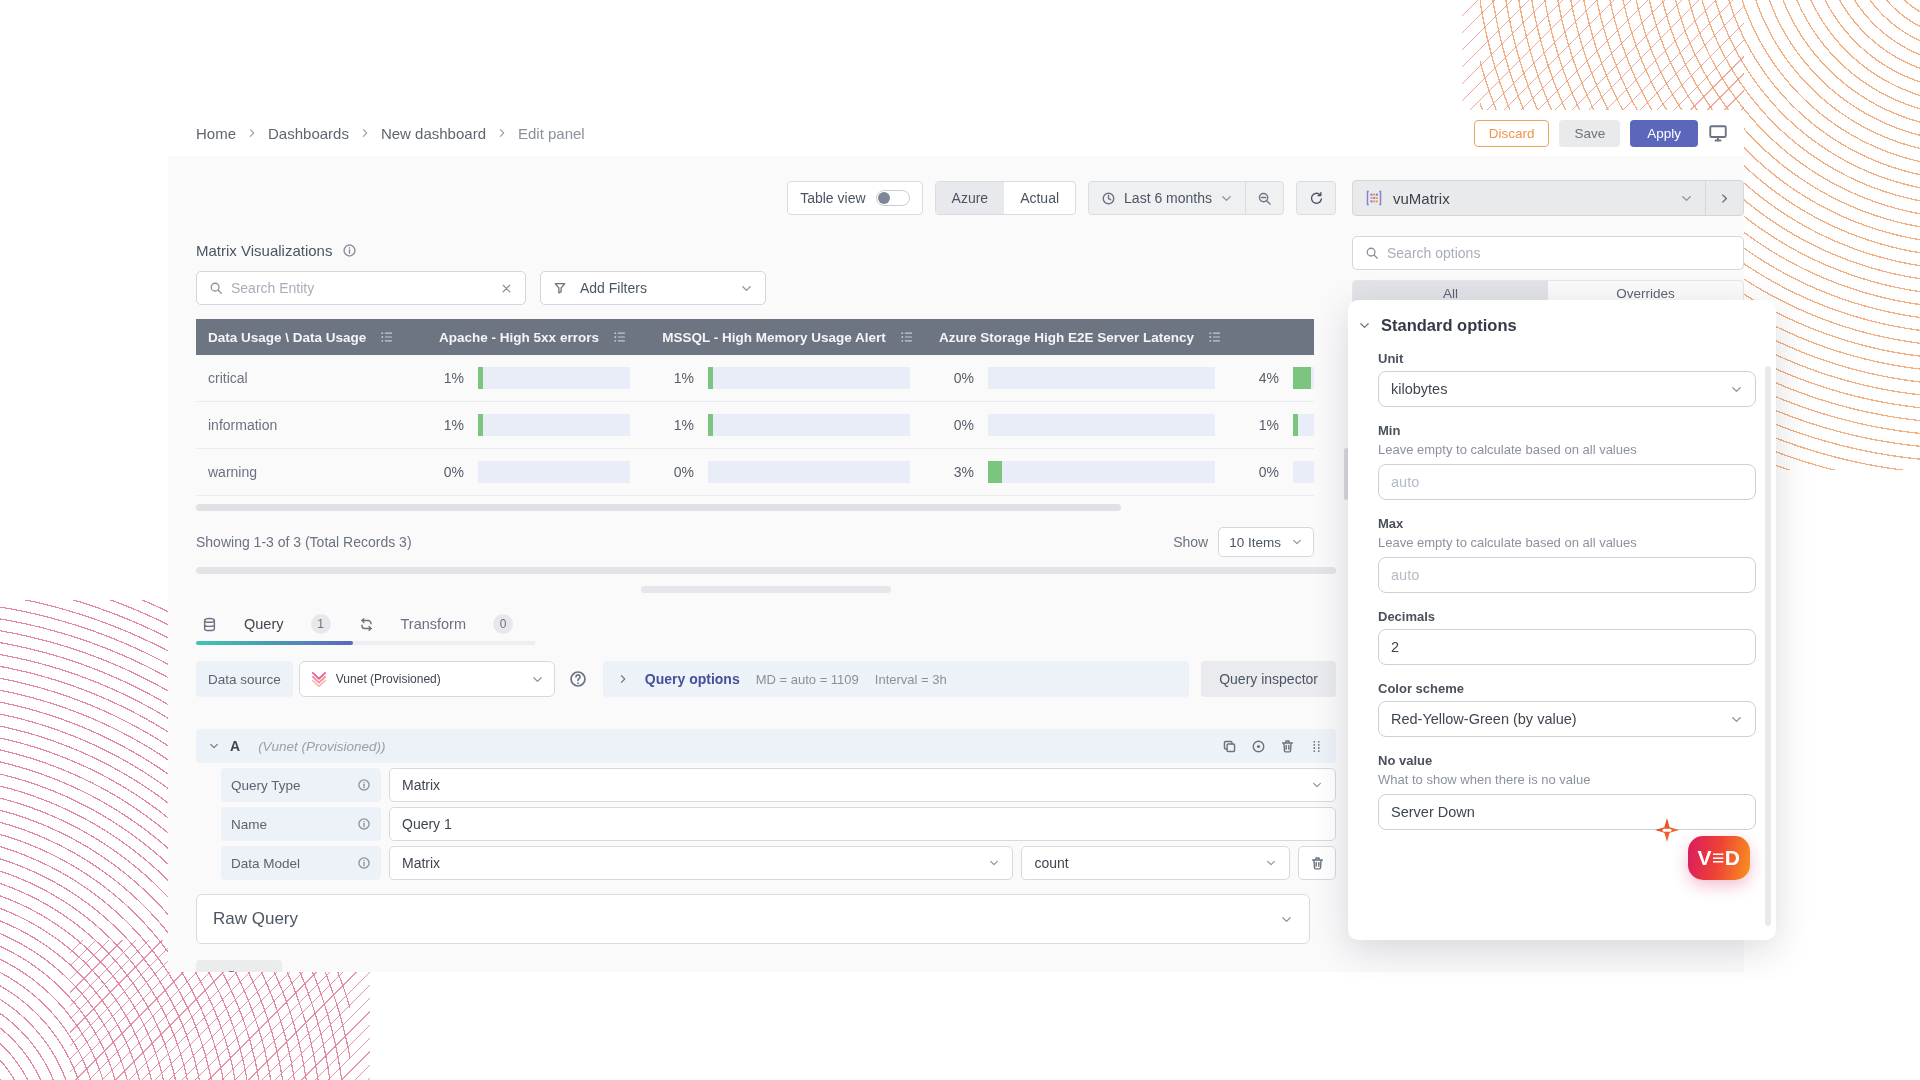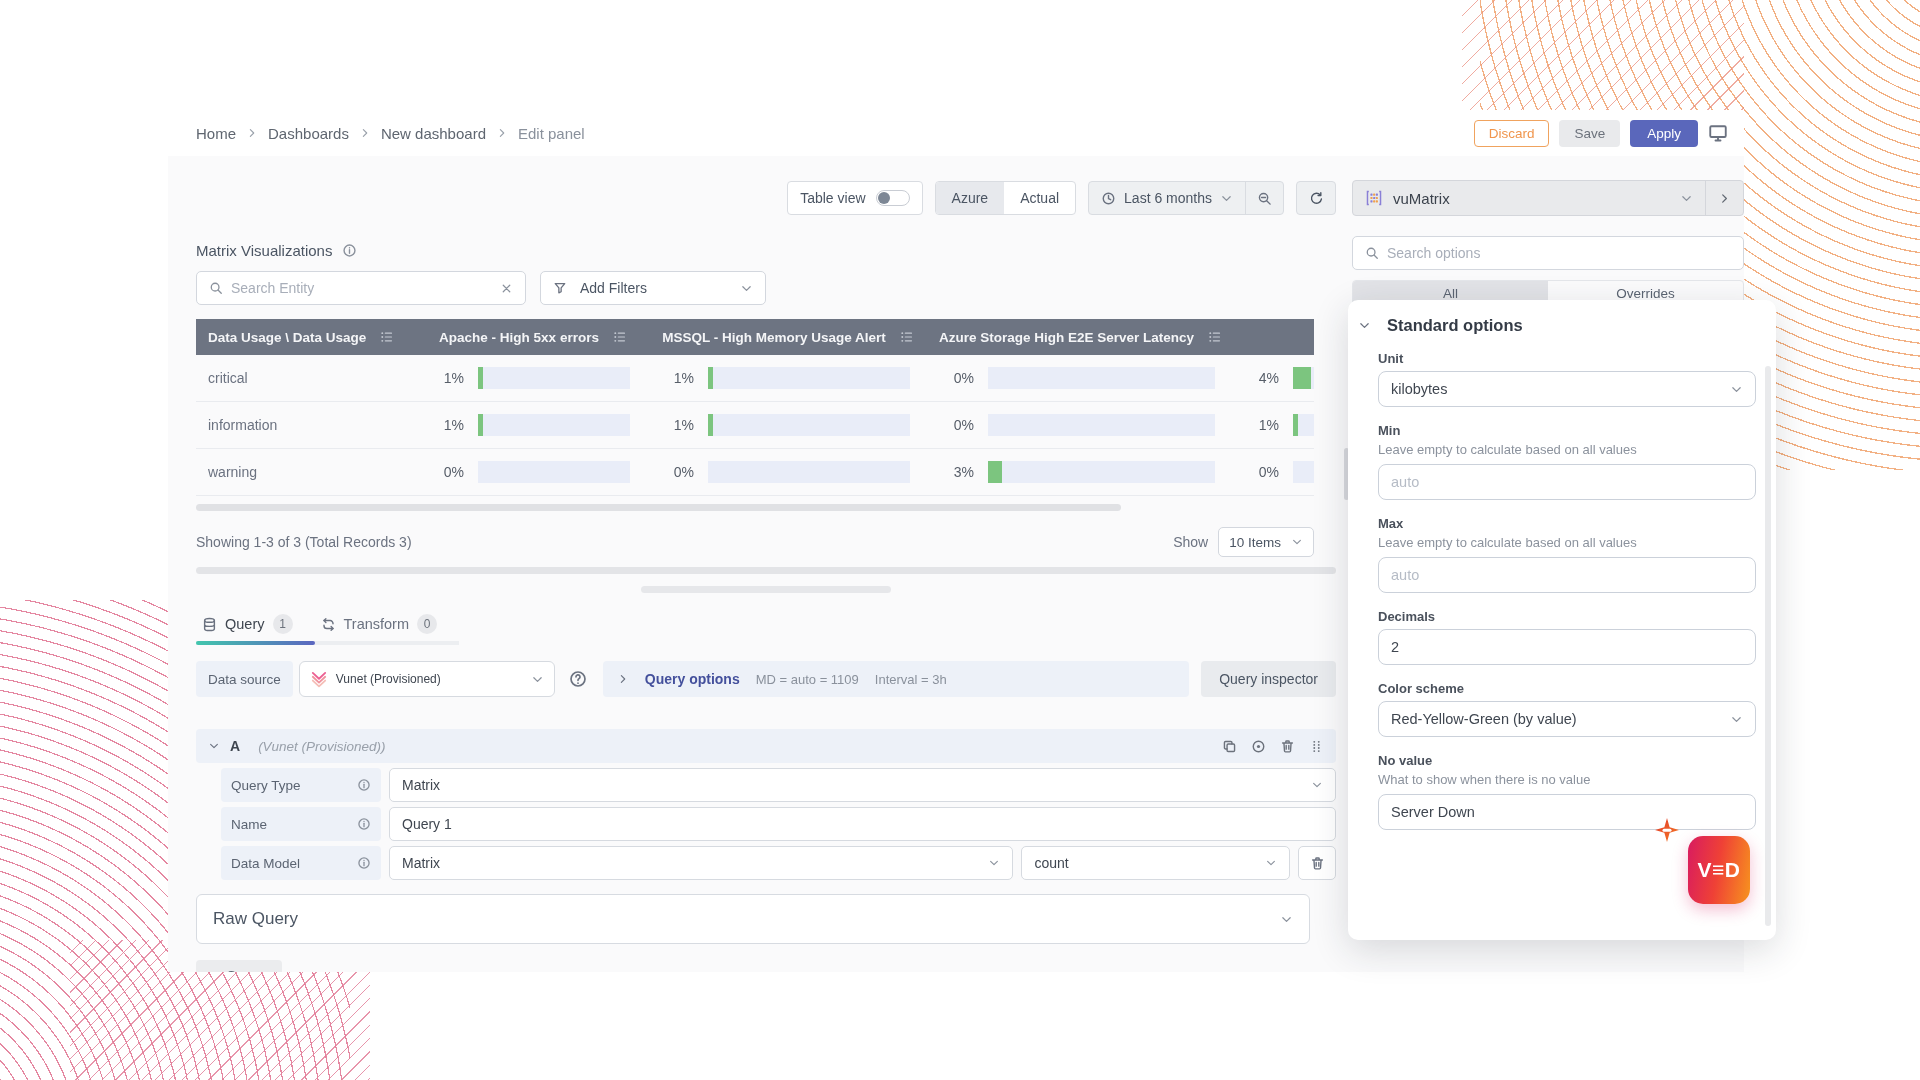--- a/index.html
+++ b/index.html
@@ -91,21 +91,21 @@
   .mx-footer { margin-top:16px; display:flex; align-items:center; width:1118px; font-size:14px; color:#6b7280; }
   .mx-footer .summary { flex:1; }
   .pagesize { display:flex; align-items:center; gap:10px; }
   .pgselect { display:flex; align-items:center; gap:10px; background:#fff; border:1px solid #d3d7de;
     border-radius:5px; height:30px; padding:0 10px; font-size:13.5px; color:#4b5563; }
   .fullbar { margin-top:10px; width:1140px; height:7px; border-radius:4px; background:#e3e4e7; }
   .panel-drag { margin:12px auto 0; width:250px; height:7px; border-radius:4px; background:#e6e7ea; }
 
   
   .qtabs { margin-top:14px; display:flex; width:fit-content; border-bottom:4px solid #eceef1; }
-  .qtab { position:relative; display:flex; align-items:center; gap:8px; height:34px; padding:0 22px 0 6px;
+  .qtab { position:relative; display:flex; align-items:center; gap:27px; height:34px; padding:0 22px 0 6px;
     font-size:14.5px; color:#6b7280; }
   .qtab.active { color:#3f4650; }
   .qtab.active::after { content:""; position:absolute; left:0; right:0; bottom:-4px; height:4px;
     border-radius:2px; background:linear-gradient(90deg,#41c6ad,#5b66c0); }
   .badge { width:20px; height:20px; border-radius:50%; background:#e7e8eb; color:#6c727c;
     font-size:12px; display:flex; align-items:center; justify-content:center; }
 
   .dsrow { margin-top:16px; display:flex; align-items:center; }
   .chip { background:#edf1f8; color:#5b6472; font-size:13.5px; border-radius:4px; height:36px;
     display:flex; align-items:center; padding:0 12px; }
@@ -154,40 +154,40 @@
   .opttabs { margin-top:10px; display:flex; height:27px; border:1px solid #e4e6ea; border-radius:4px;
     overflow:hidden; font-size:13.5px; color:#5b6472; background:#fbfbfc; }
   .opttabs .t { flex:1; display:flex; align-items:center; justify-content:center; }
   .opttabs .t.sel { background:#e2e3e7; }
   .panel-vscroll { position:absolute; left:1176px; top:338px; width:5px; height:52px;
     border-radius:3px; background:#d8dade; z-index:2; }
 
   
   .optcard { position:absolute; left:1348px; top:300px; width:428px; height:640px; background:#fff;
     border-radius:10px; box-shadow:0 10px 36px rgba(30,35,48,.16); z-index:5; padding:16px 20px 20px 30px; }
-  .optcard .heading { display:flex; align-items:center; gap:16px; margin-left:-20px;
+  .optcard .heading { display:flex; align-items:center; gap:10px; margin-left:-20px;
     font-size:16.5px; font-weight:bold; color:#343b46; }
   .group { margin-top:16px; }
   .group .glabel { font-size:13px; font-weight:bold; color:#4a515c; margin-bottom:5px; }
   .group .gdesc { font-size:13px; color:#8b929d; margin:-1px 0 7px; }
   .gctl { height:36px; border:1px solid #cbd1da; border-radius:8px; display:flex; align-items:center;
     padding:0 12px; font-size:14.5px; color:#3f4650; background:#fff; }
   .gctl .lbl { flex:1; }
   .gctl input { border:none; outline:none; font:inherit; color:#3f4650; width:100%; background:transparent; }
   .gctl input::placeholder { color:#b6bcc6; }
   .card-vscroll { position:absolute; right:5px; top:66px; width:6px; height:560px; border-radius:3px;
     background:#e9eaec; }
 
   
   .sparkle { position:absolute; left:1655px; top:818px; width:24px; height:24px; z-index:7;
     clip-path:polygon(50% 0,61% 39%,100% 50%,61% 61%,50% 100%,39% 61%,0 50%,39% 39%);
     background:linear-gradient(135deg,#e23a2e,#f57c23); }
   .sparkle .dash { position:absolute; left:50%; top:50%; width:9px; height:2.6px; background:#fff;
     transform:translate(-50%,-50%); border-radius:2px; }
-  .brand { position:absolute; left:1688px; top:836px; width:62px; height:68px; border-radius:15px;
+  .brand { position:absolute; left:1688px; top:836px; width:62px; height:44px; border-radius:15px;
     z-index:6; background:linear-gradient(100deg,#d81b60,#ef4136 48%,#f7941e);
     display:flex; align-items:center; justify-content:center; color:#fff; font-weight:bold;
     font-size:21px; letter-spacing:.5px; box-shadow:0 6px 16px rgba(216,27,96,.28); }
 
   
   .ic { display:inline-flex; width:16px; height:16px; flex:none; }
   .ic svg { display:block; width:100%; height:100%; }
   .ic12 { width:12px; height:12px; } .ic13 { width:13px; height:13px; } .ic14 { width:14px; height:14px; }
   .ic15 { width:15px; height:15px; } .ic18 { width:18px; height:18px; } .ic20 { width:20px; height:20px; }
   .mut { color:#8a919c; } .mut2 { color:#6b7280; }

